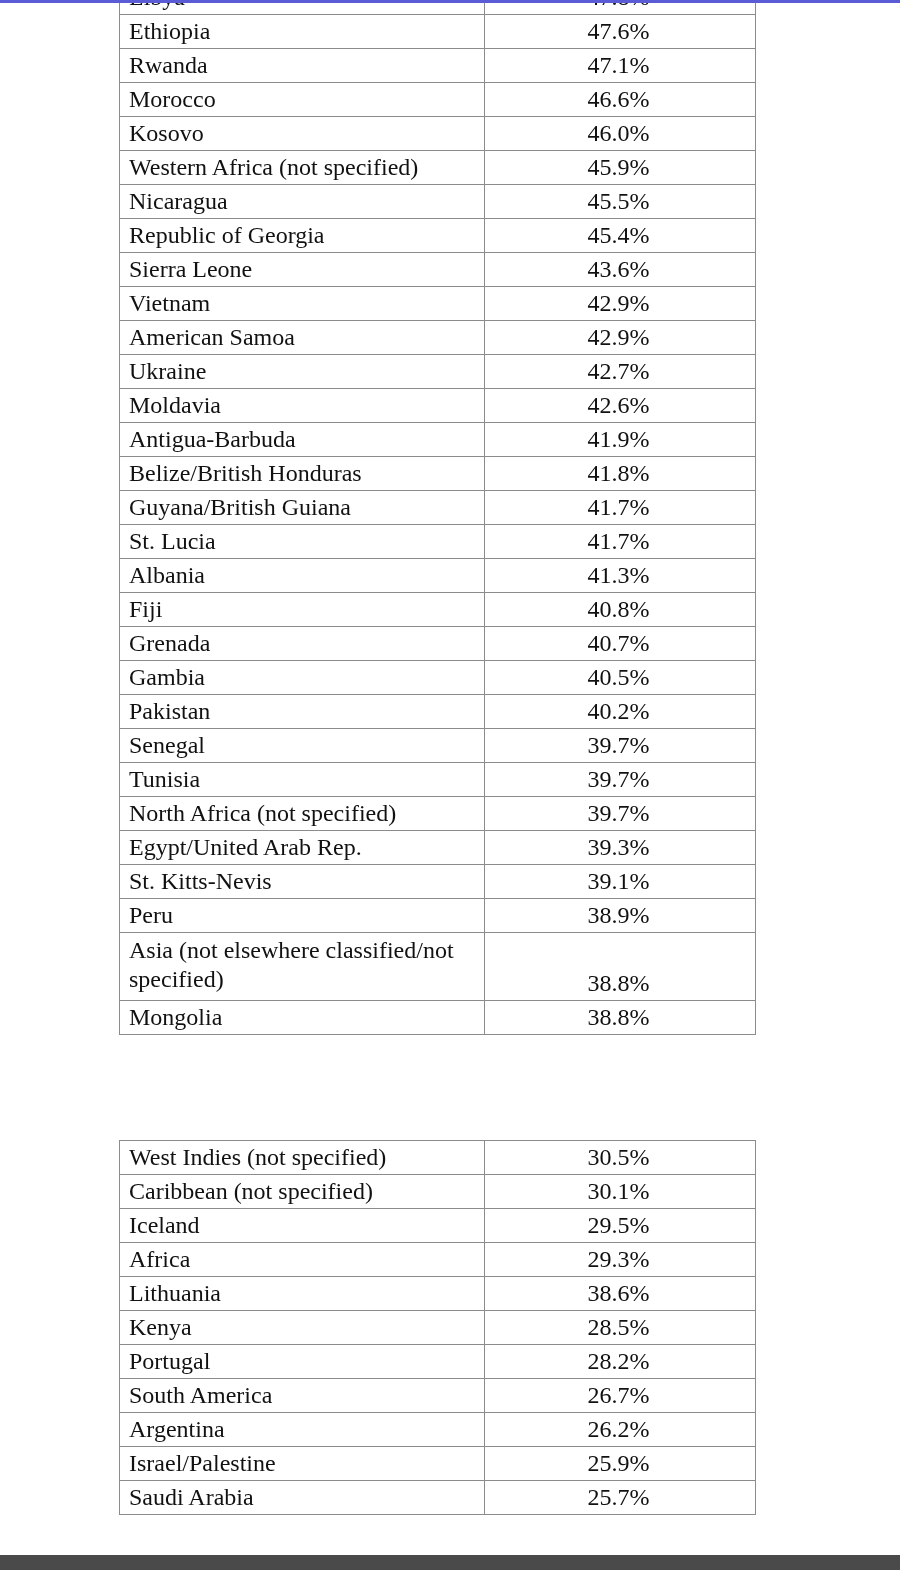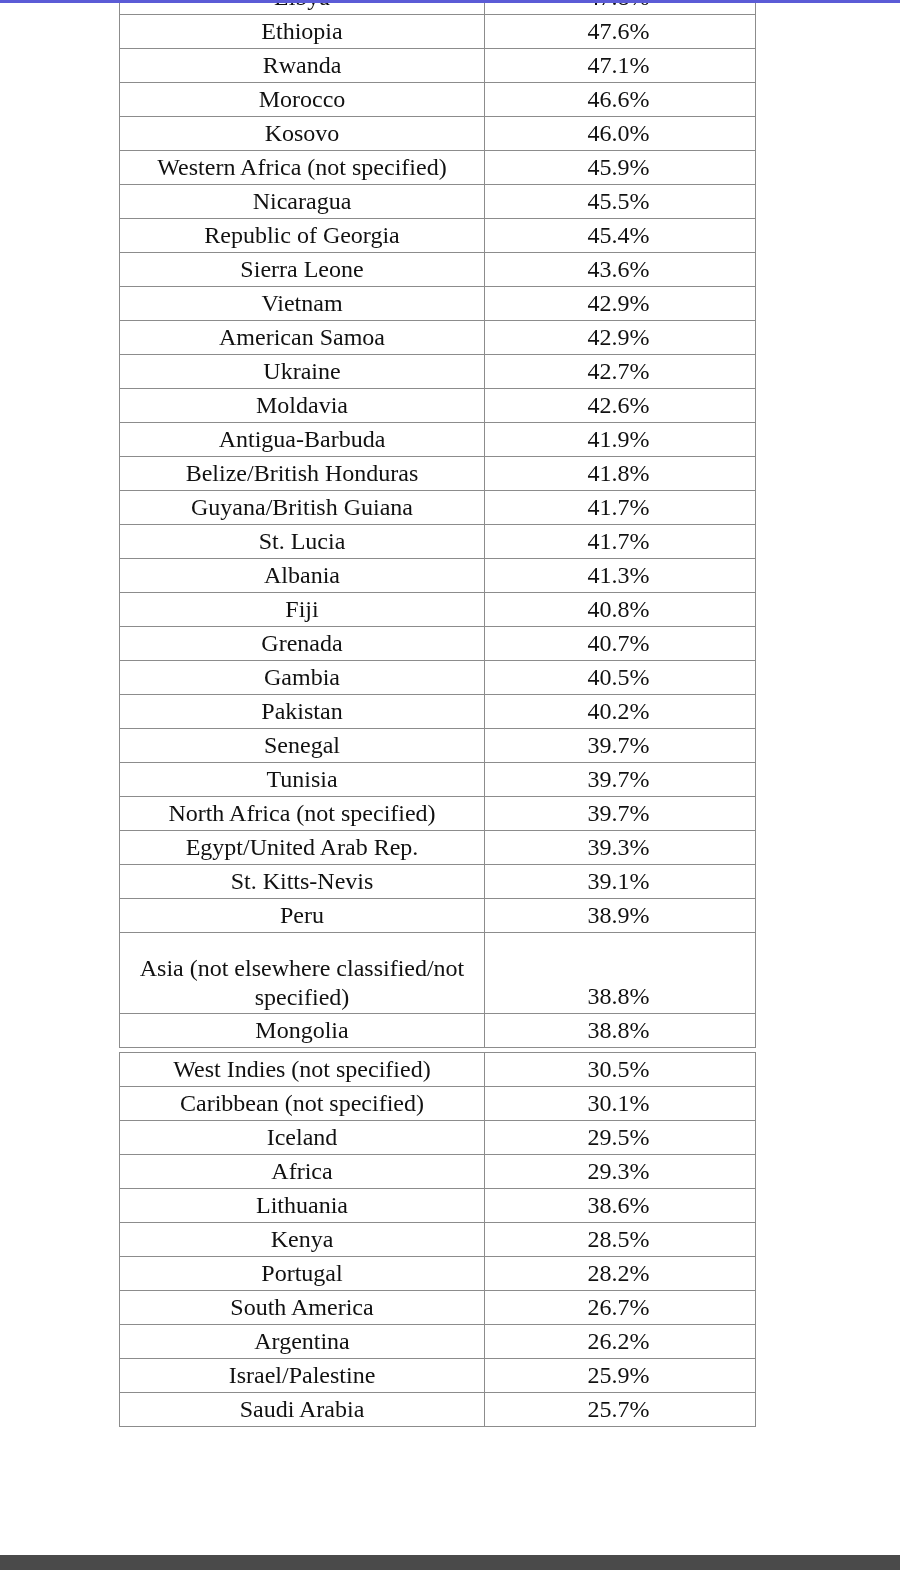--- a/index.html
+++ b/index.html
@@ -27,42 +27,42 @@
   .tbl {
     position:absolute;
     left:119px;
     width:636px;
     border-collapse:collapse;
     table-layout:fixed;
     background:#ffffff;
   }
   
   #table-a { top:-20px; }
-  #table-b { top:1052px; }
+  #table-b { top:1140px; }
 
   .tbl col.c-name { width:365px; }
   .tbl col.c-val  { width:271px; }
 
   .tbl td {
     border:1px solid #8c8c8c;
     height:34px;
     padding:0 9px;
     font-size:24px;
     line-height:1.04;
     color:#111111;
     vertical-align:middle;
     white-space:nowrap;
     overflow:hidden;
   }
-  .tbl td.name { text-align:center; }
+  .tbl td.name { text-align:left; }
   .tbl td.val  { text-align:center; padding-right:12px; }
 
   
   .tbl tr.tall td { height:68px; white-space:normal; }
-  .tbl tr.tall td.name { vertical-align:top; padding-top:21px; line-height:1.22; }
+  .tbl tr.tall td.name { vertical-align:top; padding-top:3px; line-height:1.22; }
   .tbl tr.tall td.val  { vertical-align:bottom; padding-bottom:4px; }
 </style>
 </head>
 <body>
 
 <div id="root">
 
   <div class="top-rule"></div>
 
   <div class="doc">

